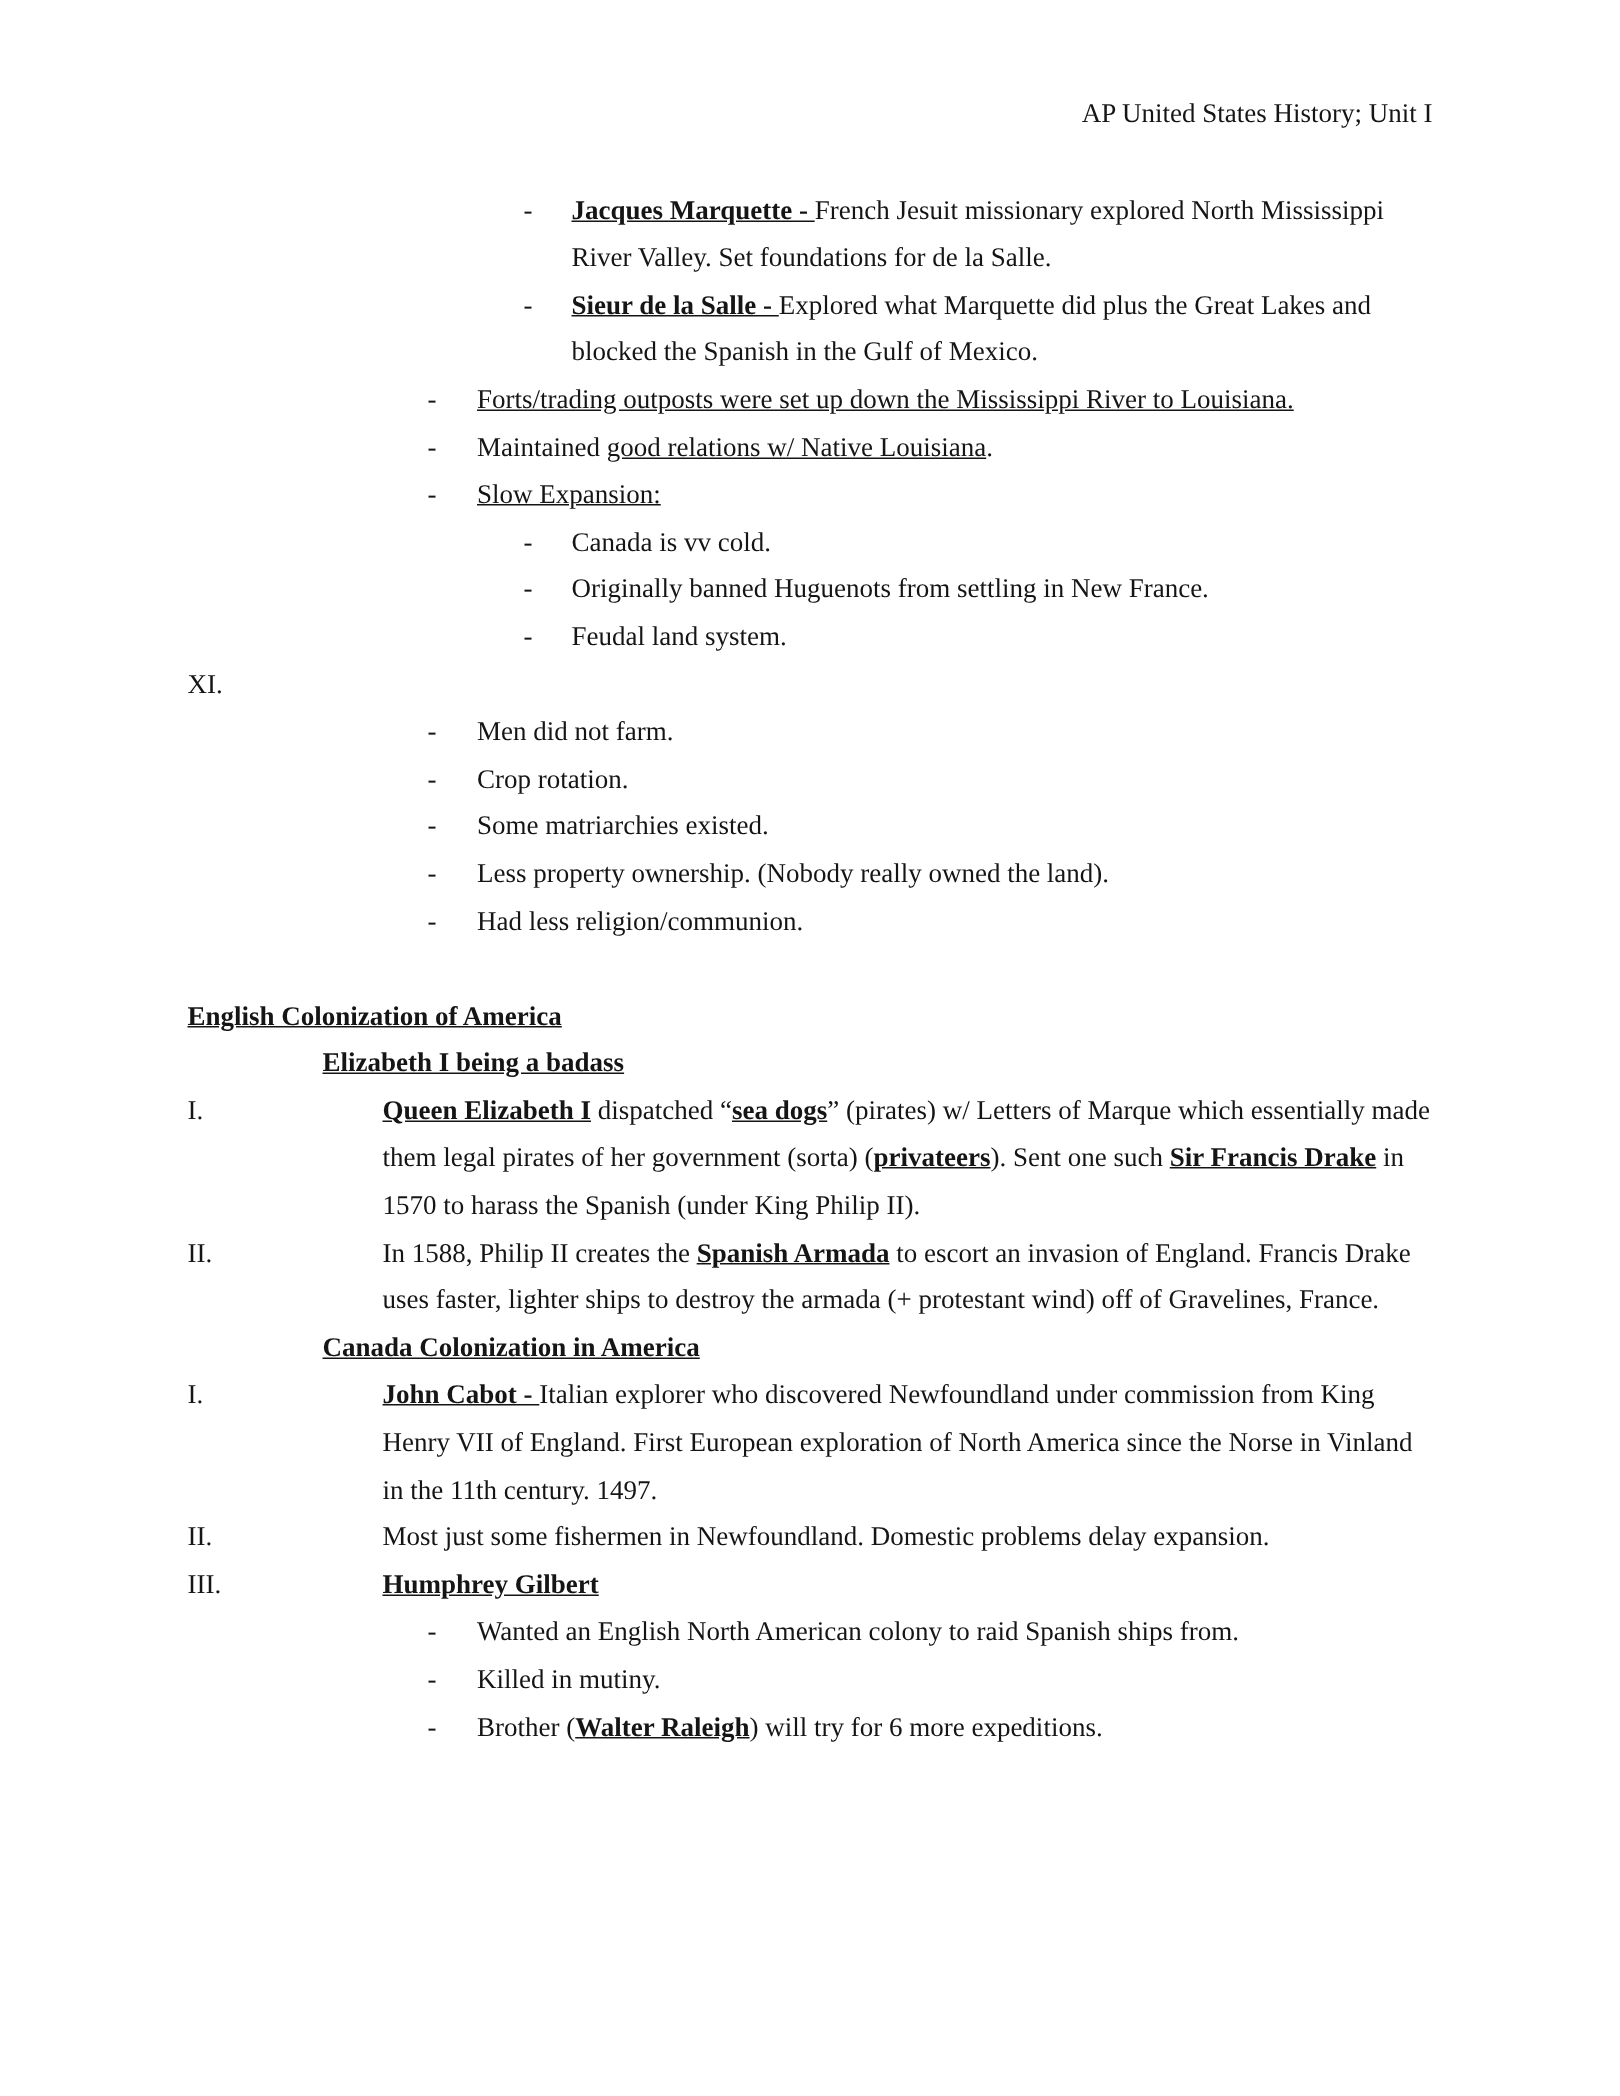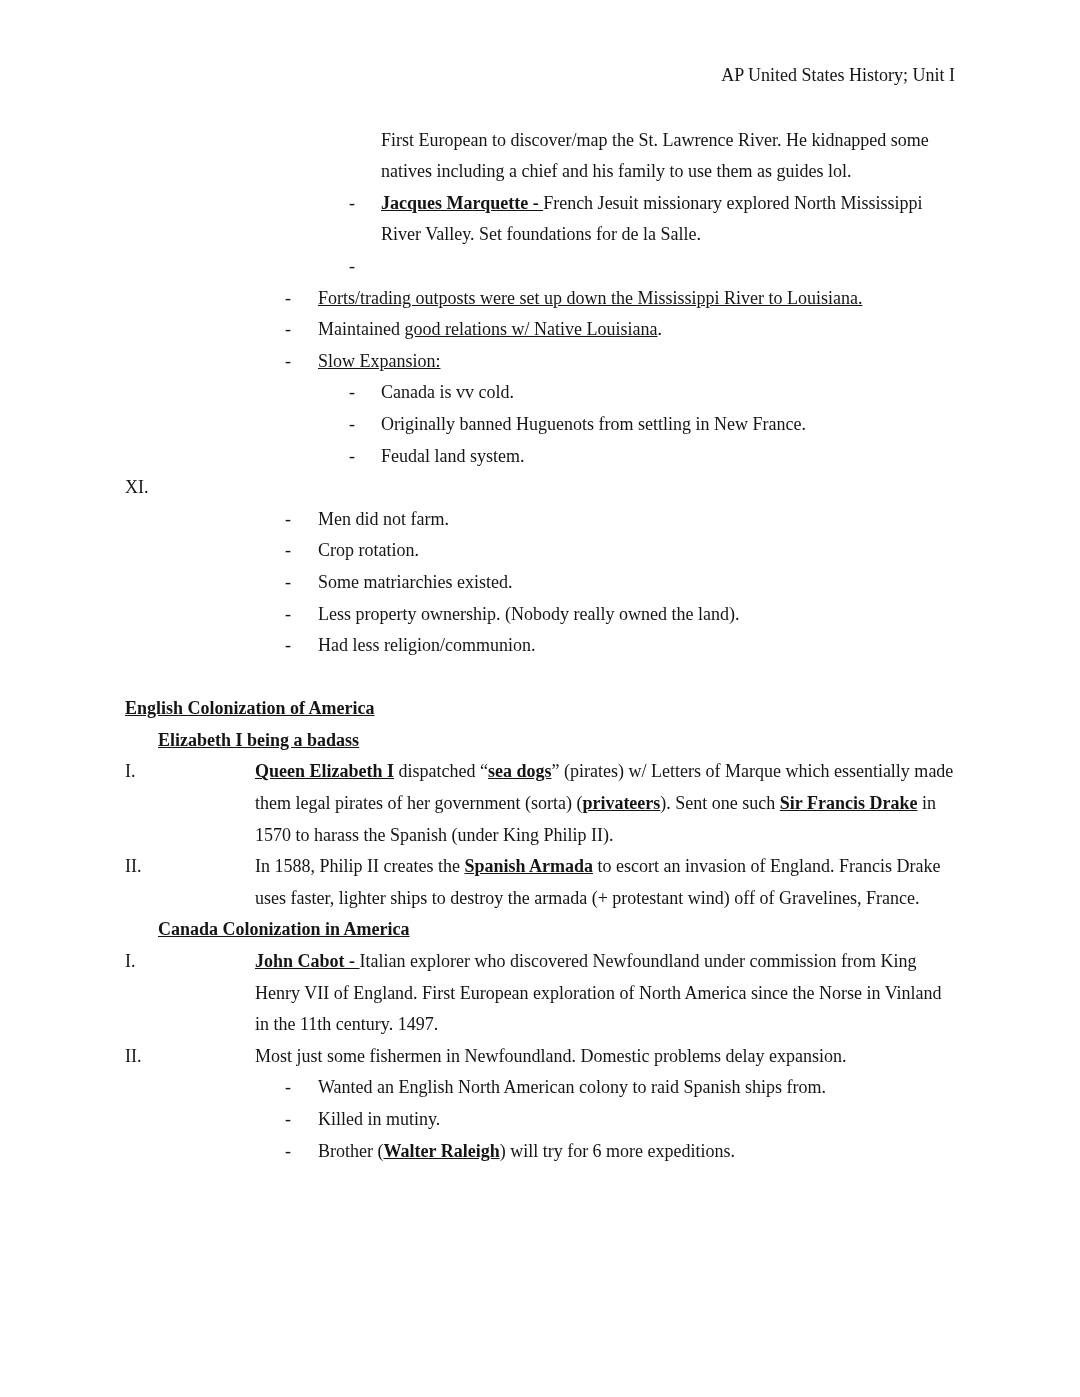--- a/index.html
+++ b/index.html
@@ -24,21 +24,21 @@
     line-height: 31.6px;
     margin-bottom: 33px;
   }
   .doc {
     font-size: 18px;
     line-height: 31.6px;
   }
   .block { display: flex; }
   .block .marker { flex: 0 0 auto; white-space: pre; }
   .block .text { flex: 1 1 auto; min-width: 0; }
-  .lvl1 { margin-left: 33px; }
+  .lvl1 { margin-left: 90px; }
 
   
   .roman .marker { flex: 0 0 130px; text-align: left; padding-right: 30px; }
 
   
   .dash1 .marker { margin-left: 160px; flex: 0 0 33px; }
 
   
   .dash2 .marker { margin-left: 224px; flex: 0 0 32px; }
 
@@ -46,29 +46,26 @@
   .u { text-decoration: underline; }
   .spacer { height: 31.6px; }
 </style>
 </head>
 <body>
 
 <div class="page">
   <div class="header">AP United States History; Unit I</div>
   <div class="doc">
       <div class="block dash2">
-        <span class="marker"></span>
-        <span class="text"><span>First European to discover/map the St. Lawrence River. He kidnapped some natives including a chief and his family to use them as guides lol.</span></span>
-      </div>
-      <div class="block dash2">
         <span class="marker">-</span>
         <span class="text"><span class="b">Jacques Marquette - </span><span>French Jesuit missionary explored North Mississippi River Valley. Set foundations for de la Salle.</span></span>
       </div>
       <div class="block dash2">
         <span class="marker">-</span>
+        <span class="text"><span class="b">Sieur de la Salle - </span><span>Explored what Marquette did plus the Great Lakes and blocked the Spanish in the Gulf of Mexico.</span></span>
       </div>
       <div class="block dash1">
         <span class="marker">-</span>
         <span class="text"><span class="u">Forts/trading outposts were set up down the Mississippi River to Louisiana.</span></span>
       </div>
       <div class="block dash1">
         <span class="marker">-</span>
         <span class="text"><span>Maintained </span><span class="u">good relations w/ Native Louisiana</span><span>.</span></span>
       </div>
       <div class="block dash1">
@@ -129,20 +126,24 @@
         <span class="text"><span class="b">Canada Colonization in America</span></span>
       </div>
       <div class="block roman">
         <span class="marker">I.</span>
         <span class="text"><span class="b">John Cabot - </span><span>Italian explorer who discovered Newfoundland under commission from King Henry VII of England. First European exploration of North America since the Norse in Vinland in the 11th century. 1497.</span></span>
       </div>
       <div class="block roman">
         <span class="marker">II.</span>
         <span class="text"><span>Most just some fishermen in Newfoundland. Domestic problems delay expansion.</span></span>
       </div>
+      <div class="block roman">
+        <span class="marker">III.</span>
+        <span class="text"><span class="b">Humphrey Gilbert</span></span>
+      </div>
       <div class="block dash1">
         <span class="marker">-</span>
         <span class="text"><span>Wanted an English North American colony to raid Spanish ships from.</span></span>
       </div>
       <div class="block dash1">
         <span class="marker">-</span>
         <span class="text"><span>Killed in mutiny.</span></span>
       </div>
       <div class="block dash1">
         <span class="marker">-</span>

